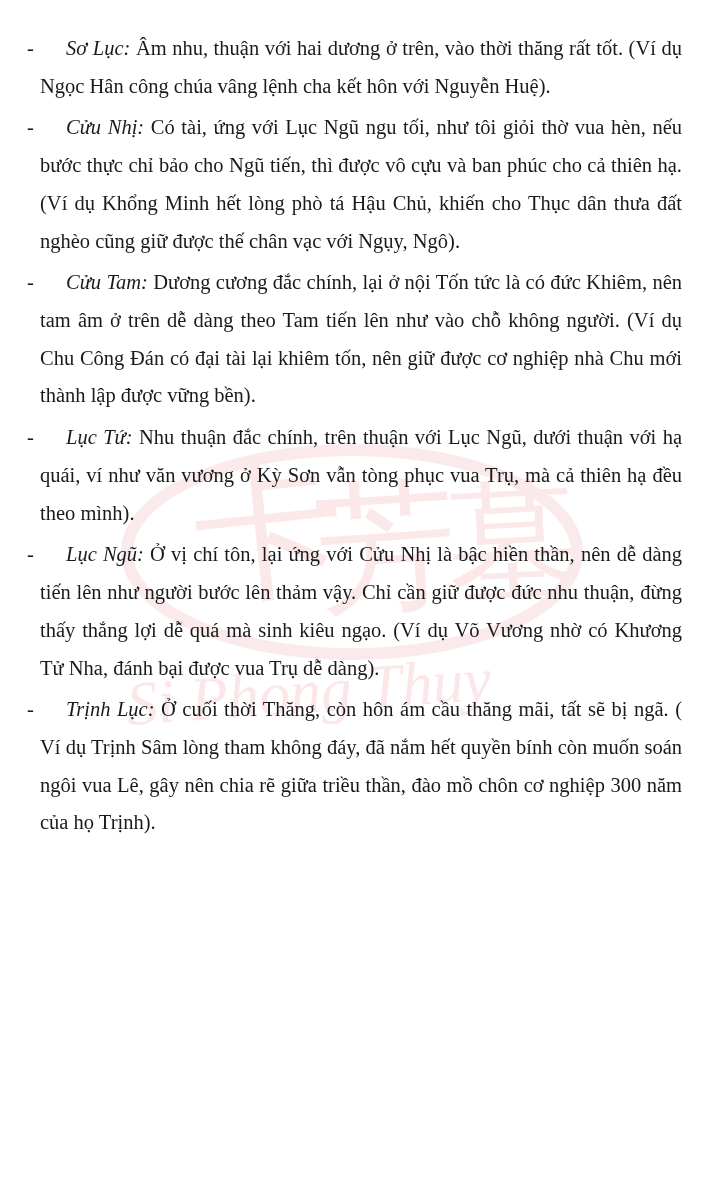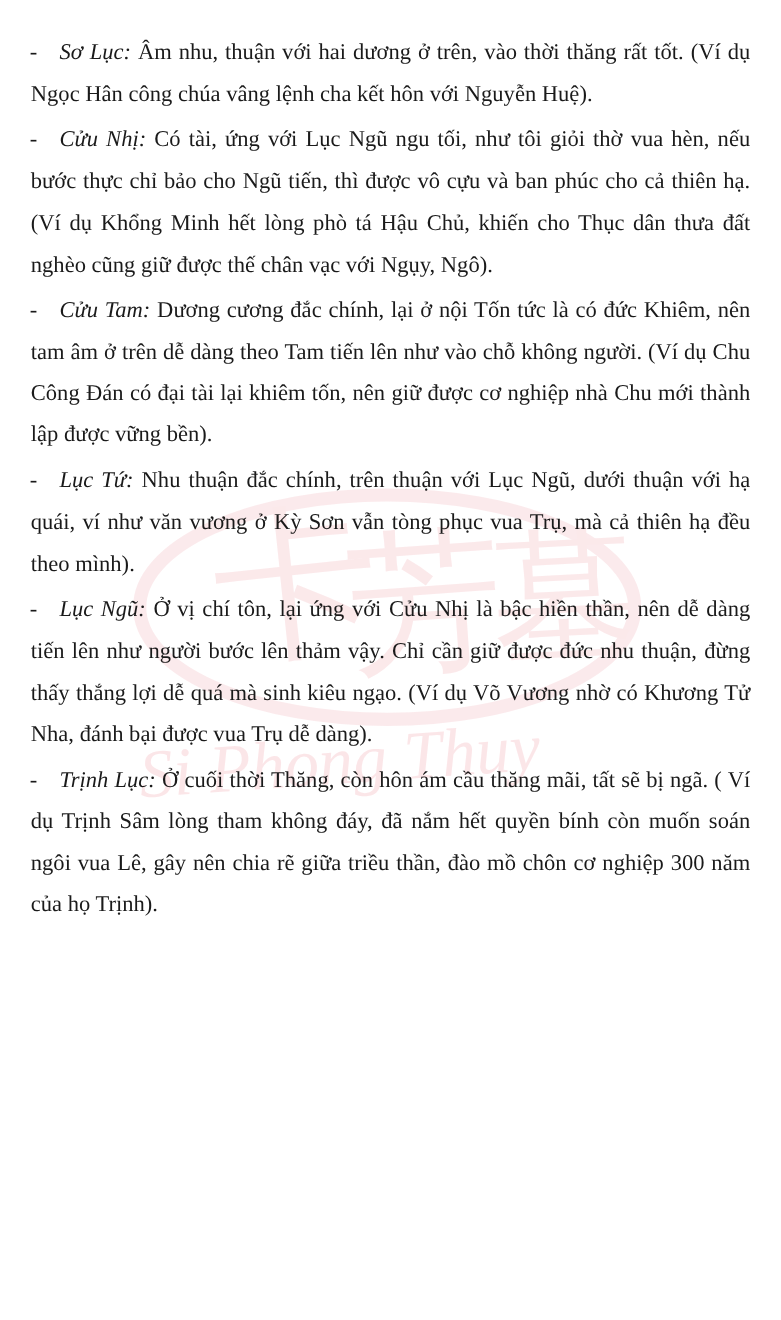--- a/index.html
+++ b/index.html
@@ -69,21 +69,21 @@
   
   .para {
     position: relative;
   }
   .para .bullet {
     position: absolute;
     left: 0;
     top: 0;
   }
   .para .body {
-    margin-left: 4px;
+    margin-left: 16px;
     padding-left: 0;
     text-indent: 26px;
   }
   .lead {
     font-style: italic;
   }
 </style>
 </head>
 <body>
 

